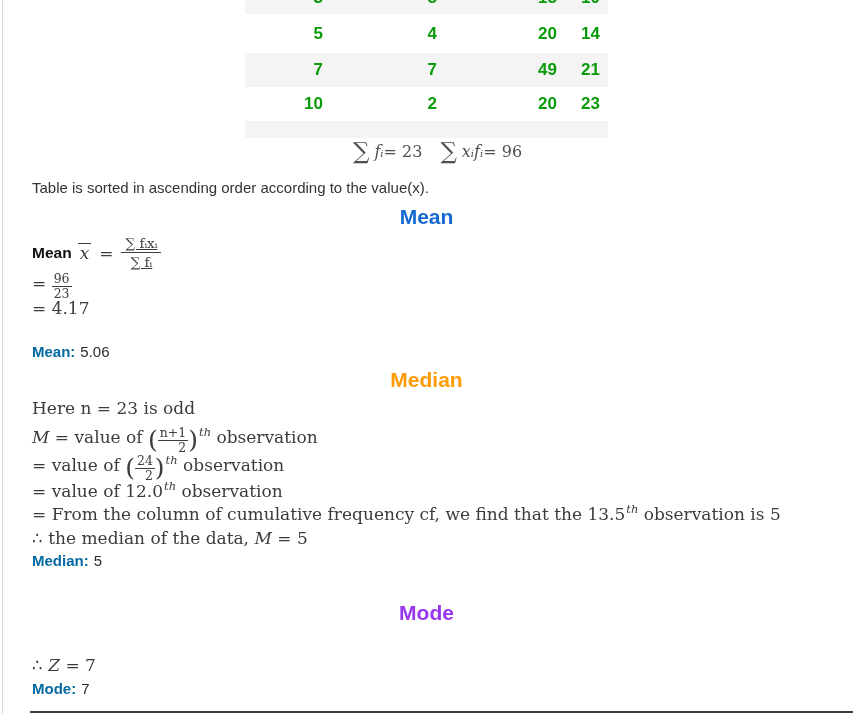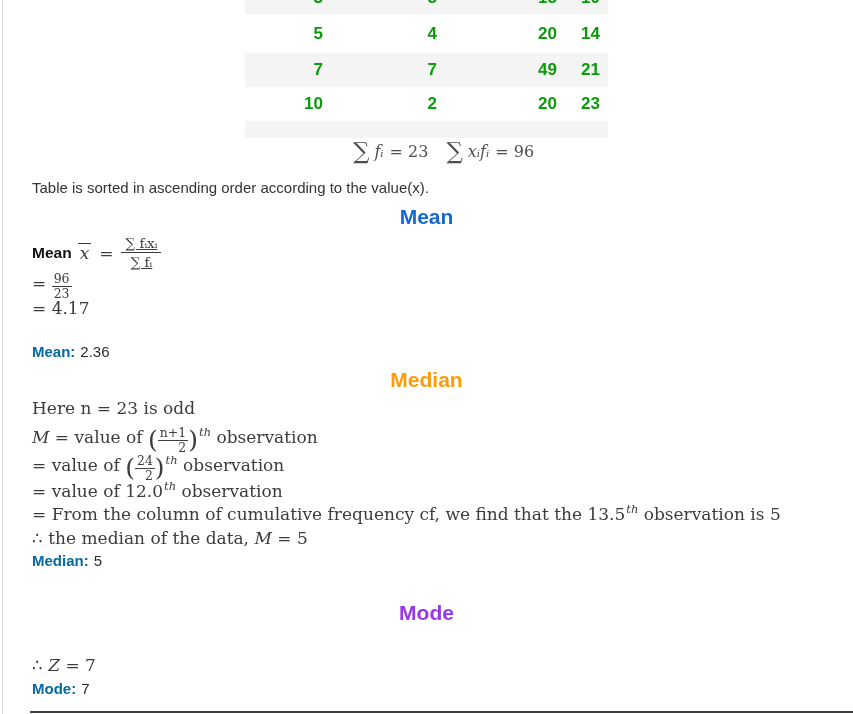--- a/index.html
+++ b/index.html
@@ -21,21 +21,21 @@
   .cell{display:inline-block;text-align:right;font-weight:bold;font-size:17px;color:#0a9b0a;}
   .cell.c1{width:78px;}
   .cell.c2{width:114px;}
   .cell.c3{width:120px;}
   .cell.c4{width:51px;padding-right:8px;box-sizing:border-box;}
   .totals{position:absolute;left:353px;top:140px;display:flex;gap:18px;align-items:center;
           font-family:"DejaVu Serif","DejaVu Sans",serif;font-size:16px;color:#4f4f4f;white-space:nowrap;}
   .sum-group{display:flex;align-items:center;}
   .sigma{font-size:23px;margin-right:5px;line-height:1;}
   .sum-var{font-style:italic;}
-  .sum-eq{margin-left:6px;}
+  .sum-eq{}
 
   .note{position:absolute;left:32px;top:179px;font-size:15px;color:#333;}
 
   .heading{position:absolute;left:0;width:853px;text-align:center;font-size:21px;font-weight:bold;}
   .heading.mean{top:205px;color:#1569d3;}
   .heading.median{top:368px;color:#ff9b04;}
   .heading.mode{top:601px;color:#9934ef;}
 
   .mline{position:absolute;left:32px;font-family:"DejaVu Serif","DejaVu Sans",serif;
          font-size:17px;color:#3c3c3c;white-space:nowrap;}
@@ -122,21 +122,21 @@
   </div>
 
   <div class="mline" style="top:272px;">
     <span>=</span>
     <span class="sfrac"><span class="num">96</span><span class="den">23</span></span>
   </div>
 
   <div class="mline" style="top:298px;">= 4.17</div>
 
   <div class="result" style="top:343px;">
-    <b>Mean:</b><span class="val">2.36</span>
+    <b>Mean:</b><span class="val">5.06</span>
   </div>
 
   <div class="heading median">Median</div>
 
   <div class="mline" style="top:398px;">Here n = 23 is odd</div>
 
   <div class="mline" style="top:426px;">
     <span class="mvar">M</span>
     <span>= value of</span>
     <span class="bparen">(</span><span class="sfrac"><span class="num">n+1</span><span class="den">2</span></span><span class="bparen">)</span><span class="sup">th</span>

